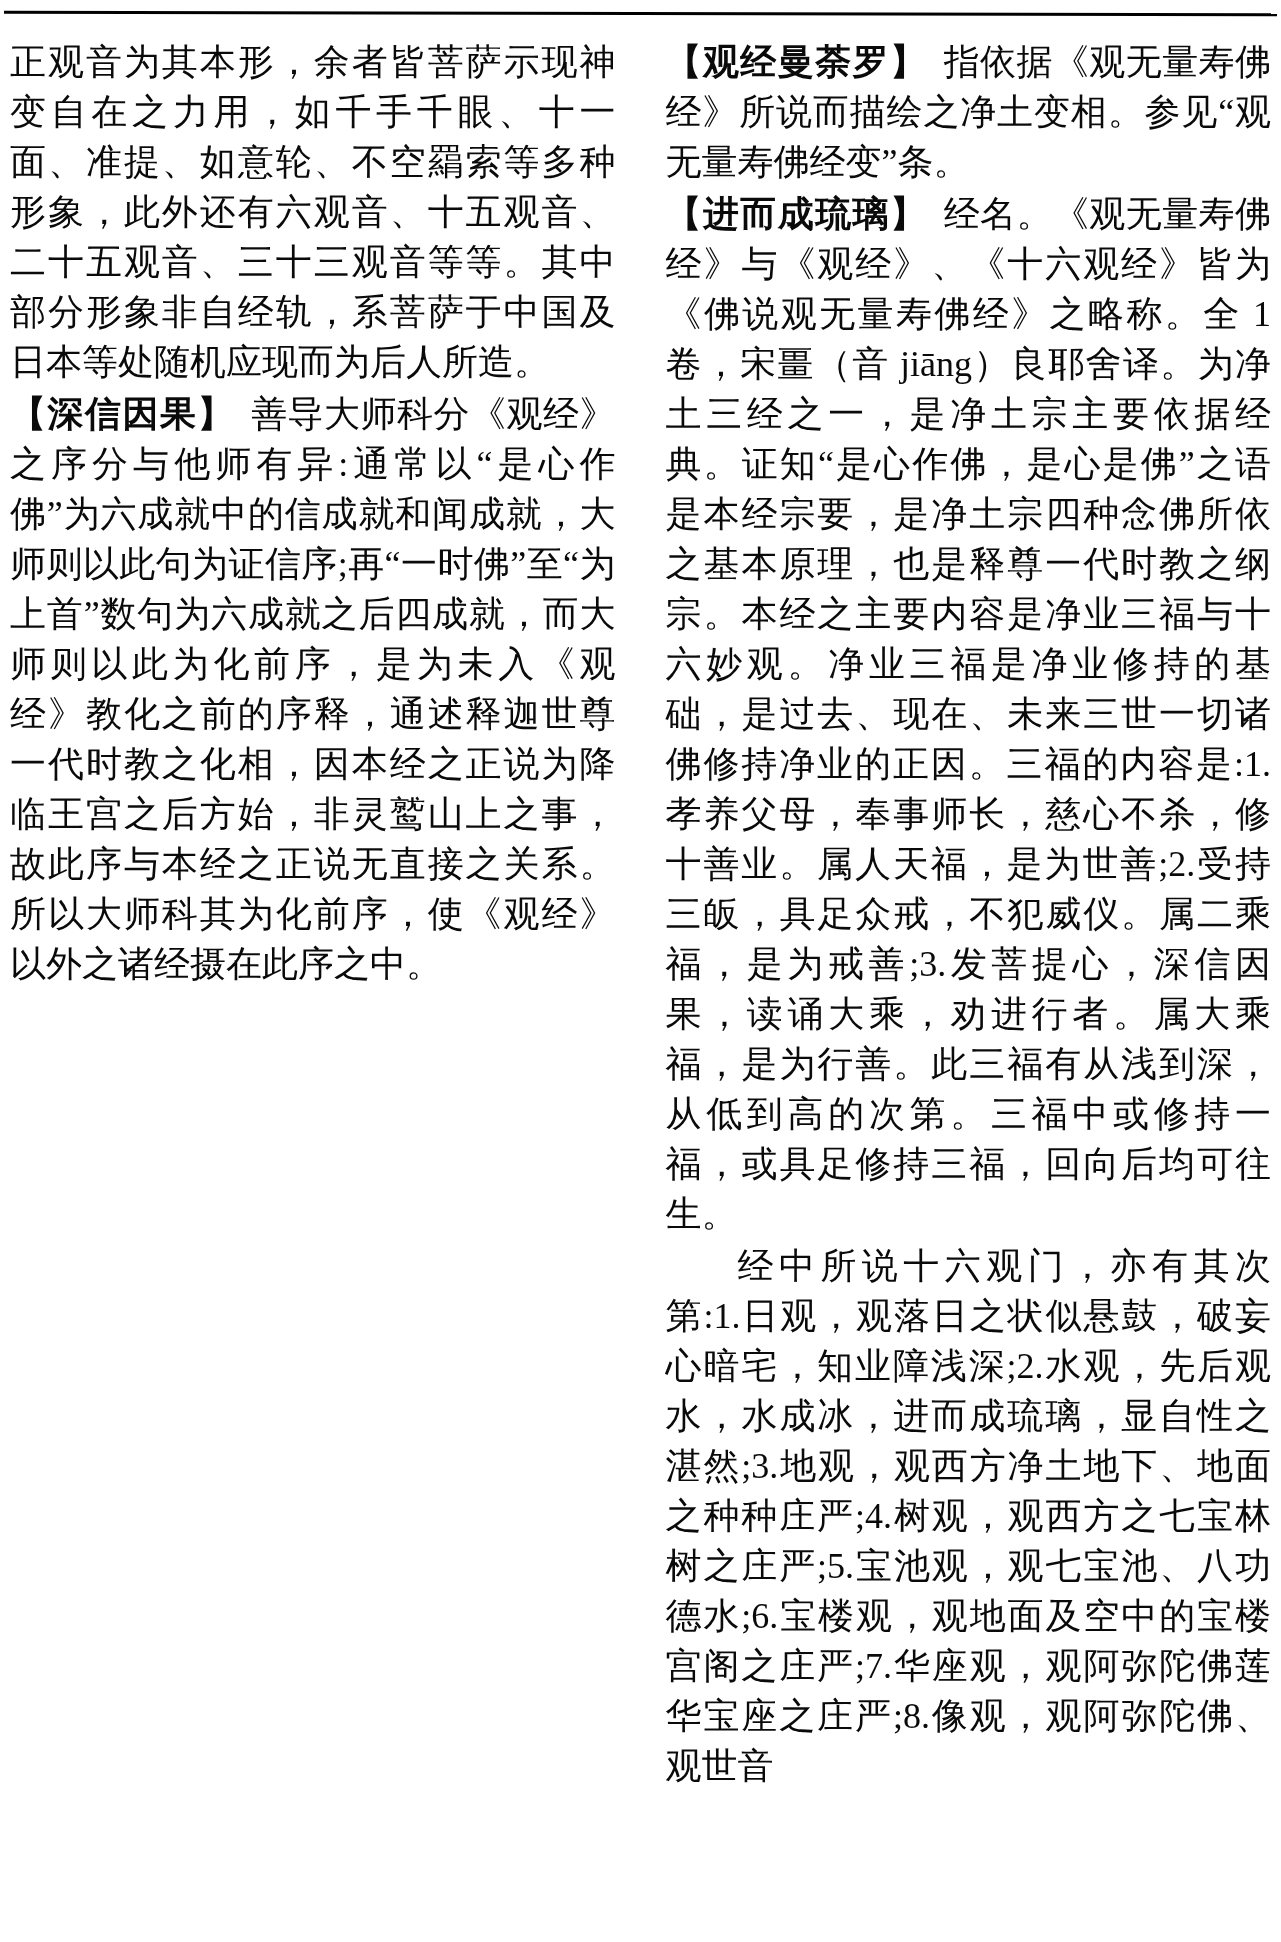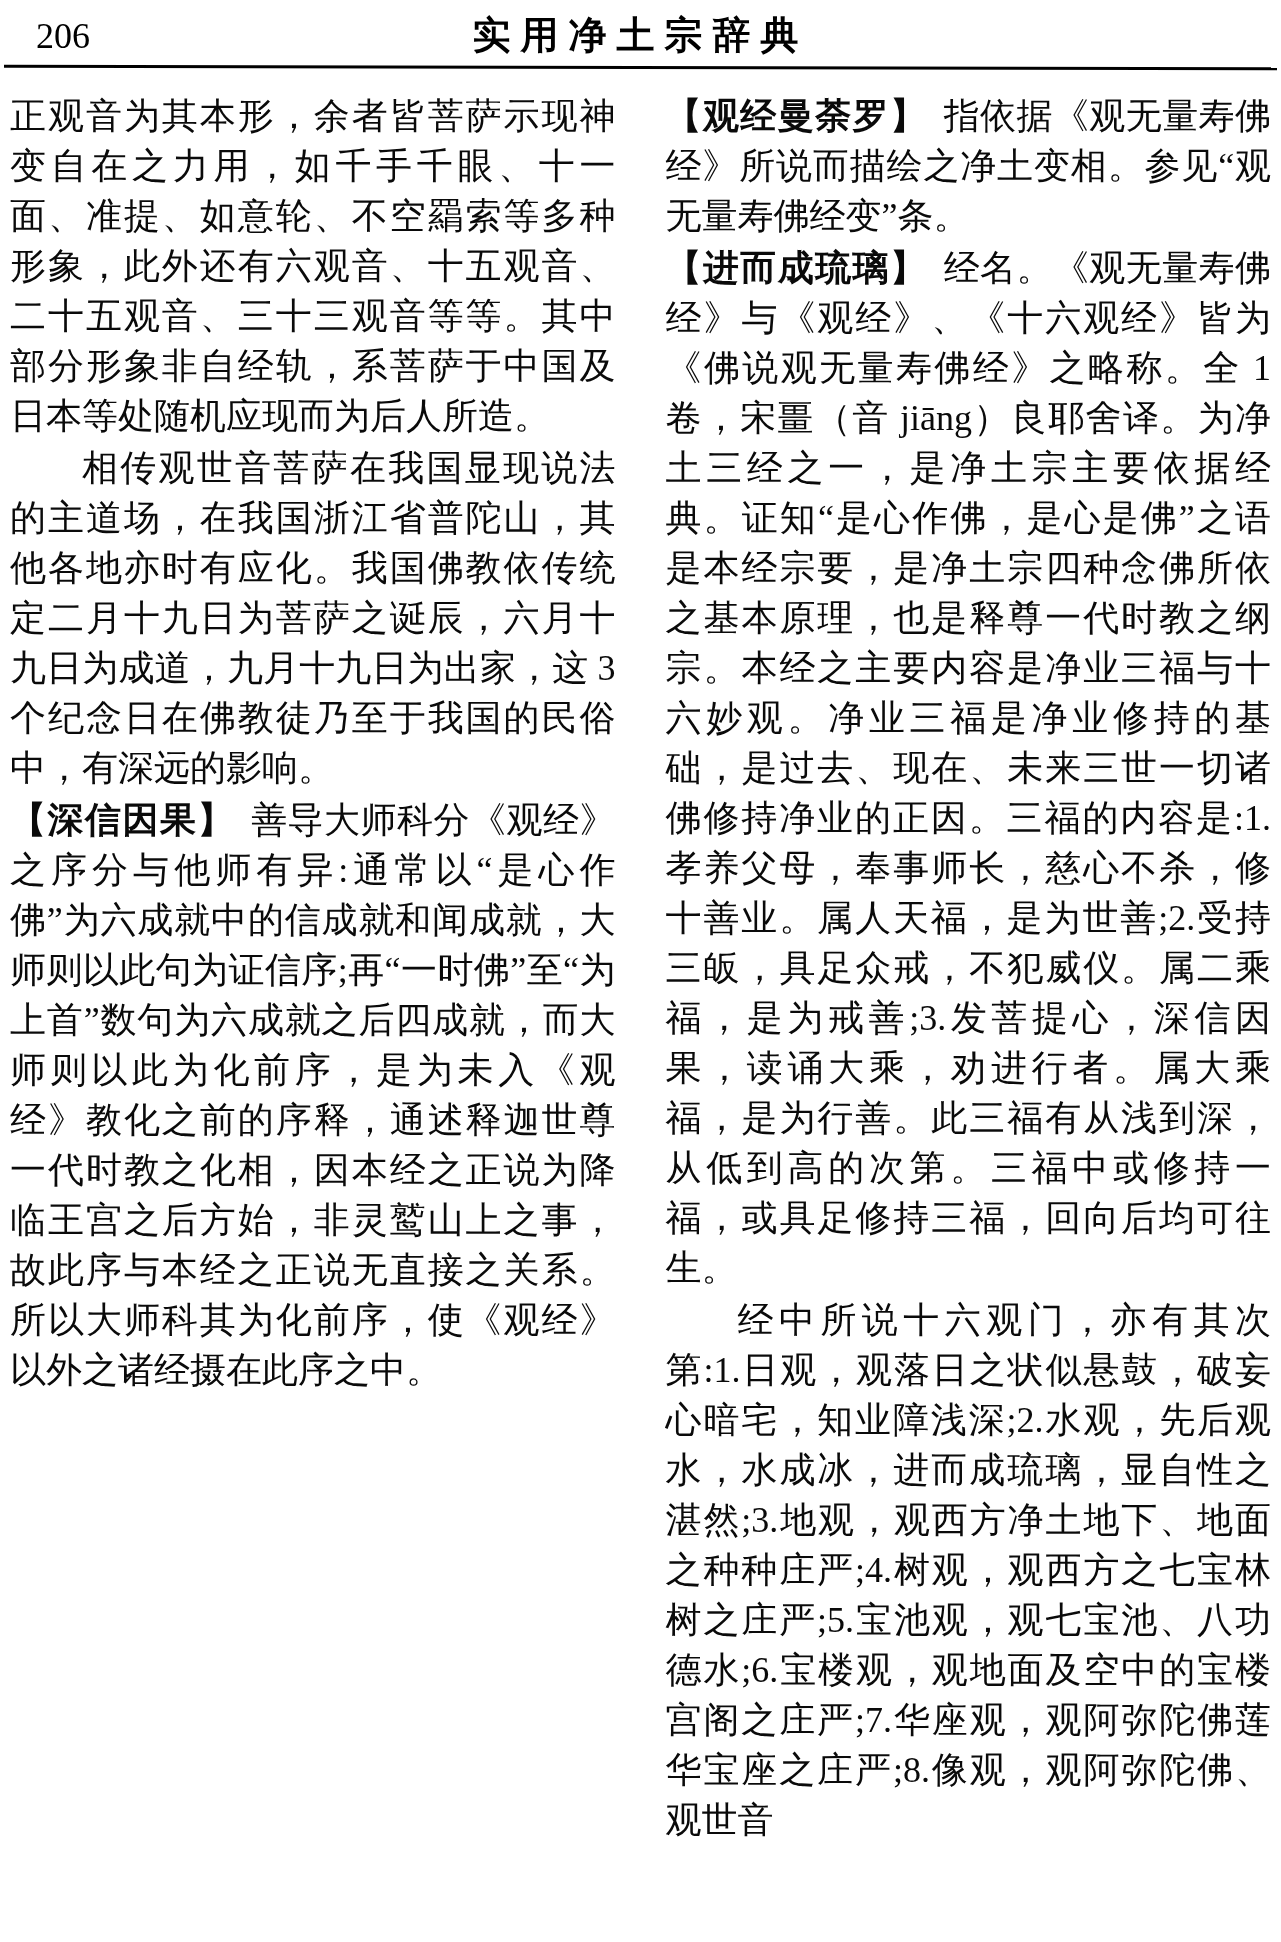--- a/index.html
+++ b/index.html
@@ -28,33 +28,27 @@
   }
   .column p{margin:2px;padding:0;}
   .para-indent{text-indent:2em;}
   .headword{font-weight:bold;margin-right:0.45em;letter-spacing:1px;}
 </style>
 </head>
 <body>
 
 <div class="page">
 
-  <div class="page-header">
-    <div class="page-number">206</div>
-    <div class="book-title">实用净土宗辞典</div>
-    <div class="header-spacer"></div>
-  </div>
 
   <div class="header-rule"></div>
 
   <div class="text-columns">
 
     <div class="column">
       <p>正观音为其本形，余者皆菩萨示现神变自在之力用，如千手千眼、十一面、准提、如意轮、不空羂索等多种形象，此外还有六观音、十五观音、二十五观音、三十三观音等等。其中部分形象非自经轨，系菩萨于中国及日本等处随机应现而为后人所造。</p>
-      <p class="para-indent">相传观世音菩萨在我国显现说法的主道场，在我国浙江省普陀山，其他各地亦时有应化。我国佛教依传统定二月十九日为菩萨之诞辰，六月十九日为成道，九月十九日为出家，这 3 个纪念日在佛教徒乃至于我国的民俗中，有深远的影响。</p>
       <p><span class="headword">【深信因果】</span><span>善导大师科分《观经》之序分与他师有异:通常以“是心作佛”为六成就中的信成就和闻成就，大师则以此句为证信序;再“一时佛”至“为上首”数句为六成就之后四成就，而大师则以此为化前序，是为未入《观经》教化之前的序释，通述释迦世尊一代时教之化相，因本经之正说为降临王宫之后方始，非灵鹫山上之事，故此序与本经之正说无直接之关系。所以大师科其为化前序，使《观经》以外之诸经摄在此序之中。</span></p>
     </div>
 
     <div class="column">
       <p><span class="headword">【观经曼荼罗】</span><span>指依据《观无量寿佛经》所说而描绘之净土变相。参见“观无量寿佛经变”条。</span></p>
       <p><span class="headword">【进而成琉璃】</span><span>经名。《观无量寿佛经》与《观经》、《十六观经》皆为《佛说观无量寿佛经》之略称。全 1 卷，宋畺（音 jiāng）良耶舍译。为净土三经之一，是净土宗主要依据经典。证知“是心作佛，是心是佛”之语是本经宗要，是净土宗四种念佛所依之基本原理，也是释尊一代时教之纲宗。本经之主要内容是净业三福与十六妙观。净业三福是净业修持的基础，是过去、现在、未来三世一切诸佛修持净业的正因。三福的内容是:1.孝养父母，奉事师长，慈心不杀，修十善业。属人天福，是为世善;2.受持三皈，具足众戒，不犯威仪。属二乘福，是为戒善;3.发菩提心，深信因果，读诵大乘，劝进行者。属大乘福，是为行善。此三福有从浅到深，从低到高的次第。三福中或修持一福，或具足修持三福，回向后均可往生。</span></p>
       <p class="para-indent">经中所说十六观门，亦有其次第:1.日观，观落日之状似悬鼓，破妄心暗宅，知业障浅深;2.水观，先后观水，水成冰，进而成琉璃，显自性之湛然;3.地观，观西方净土地下、地面之种种庄严;4.树观，观西方之七宝林树之庄严;5.宝池观，观七宝池、八功德水;6.宝楼观，观地面及空中的宝楼宫阁之庄严;7.华座观，观阿弥陀佛莲华宝座之庄严;8.像观，观阿弥陀佛、观世音</p>
     </div>
 
   </div>

